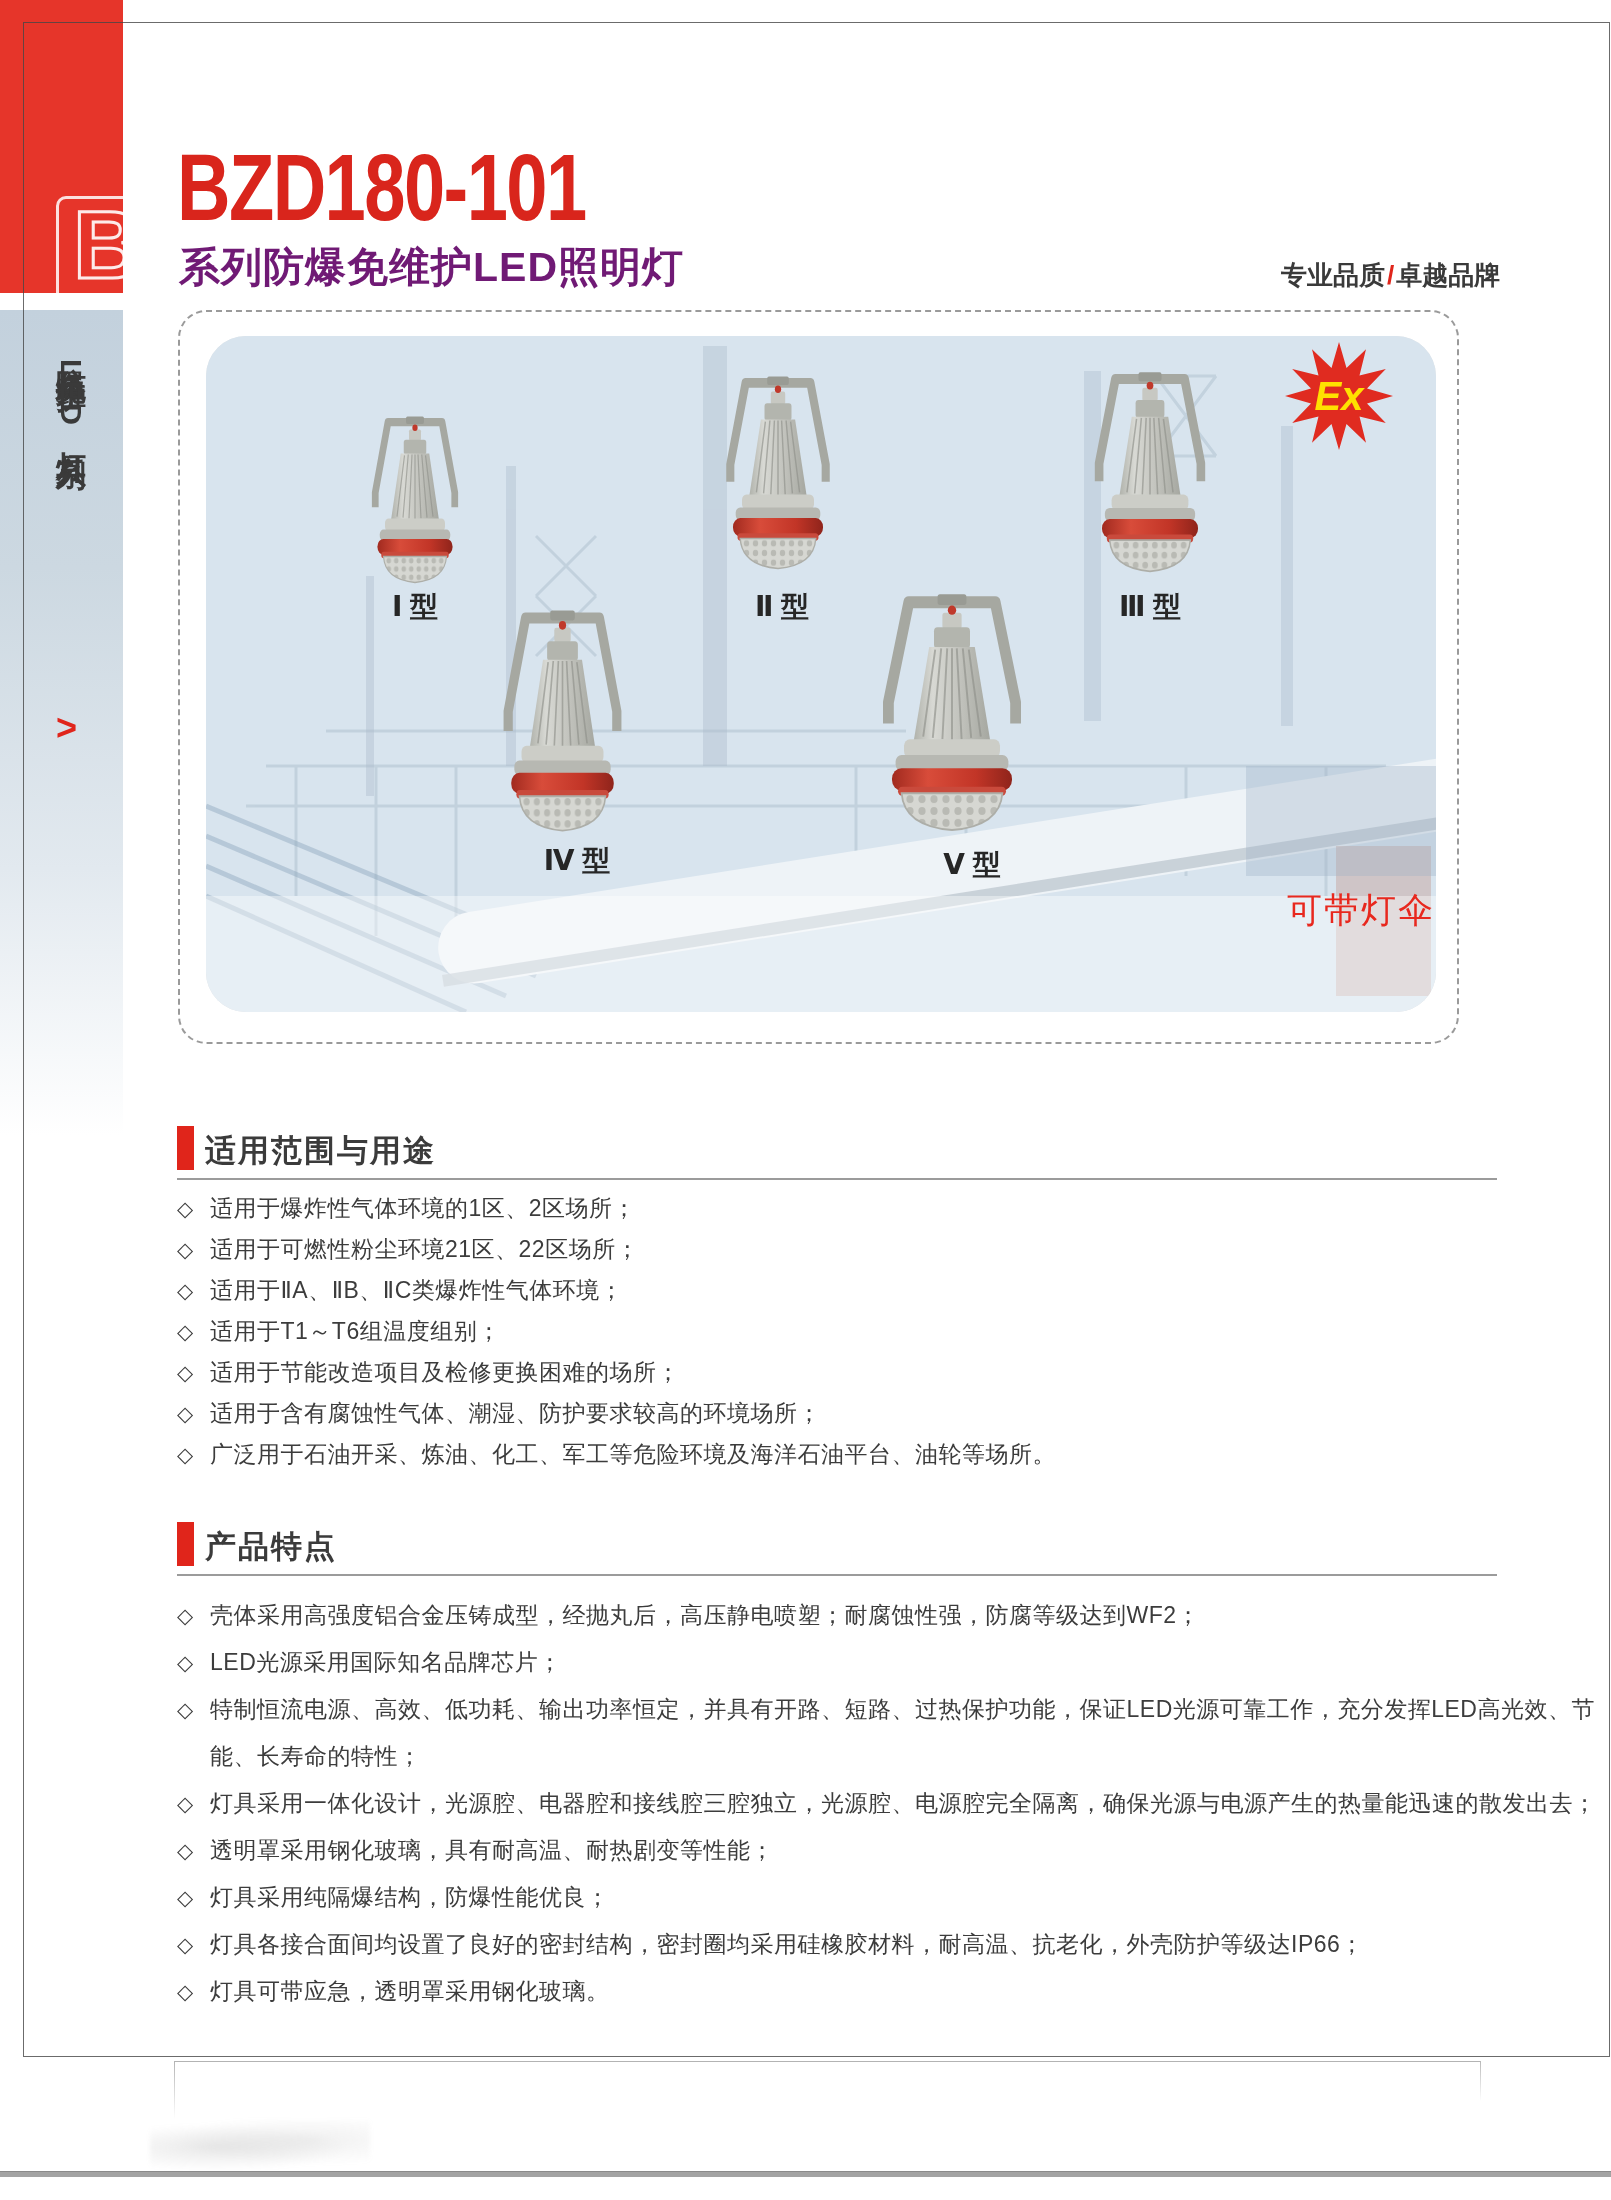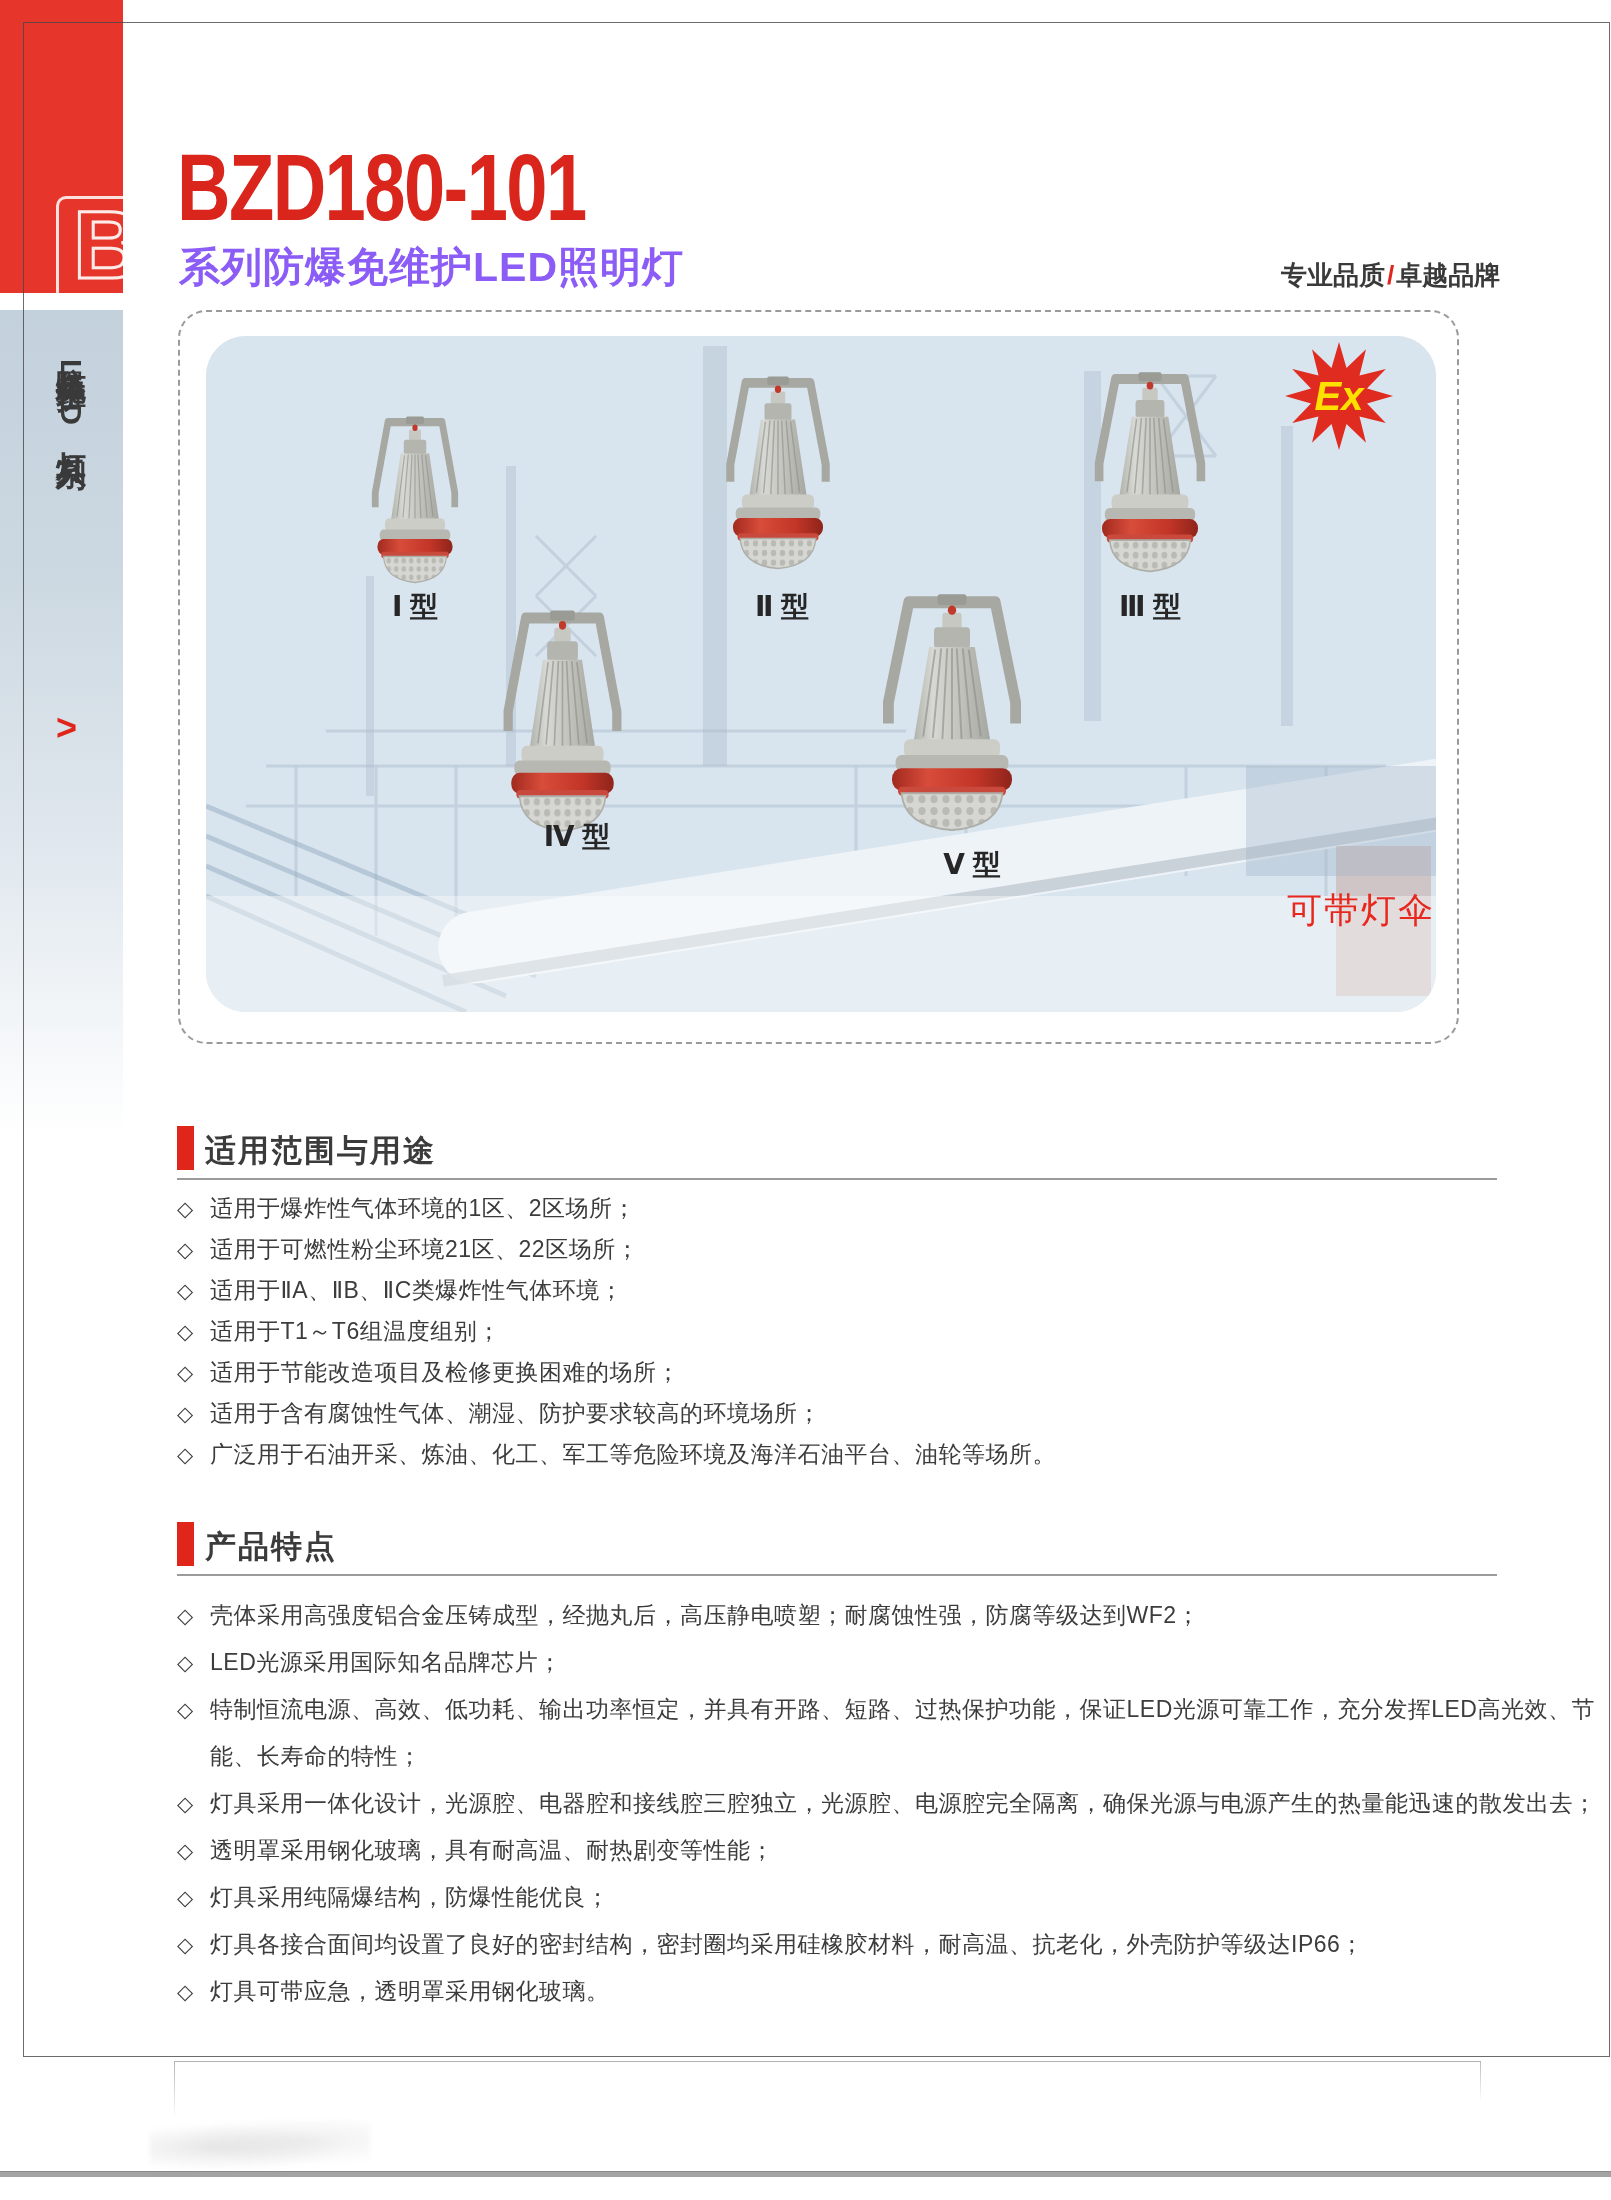--- a/index.html
+++ b/index.html
@@ -42,21 +42,21 @@
     font-size:36px;font-weight:900;color:#e0251b;transform:scaleY(1.05);
   }
   
   .title{
     position:absolute;left:177px;top:140px;
     font-size:95px;line-height:95px;font-weight:800;letter-spacing:-2px;
     color:#d9251c;transform:scaleX(.78);transform-origin:left center;white-space:nowrap;
   }
   .subtitle{
     position:absolute;left:179px;top:240px;
-    font-size:41px;font-weight:700;letter-spacing:1px;color:#8b5cf6;white-space:nowrap;
+    font-size:41px;font-weight:700;letter-spacing:1px;color:#701a75;white-space:nowrap;
   }
   .tagline{
     position:absolute;left:1250px;top:258px;
     font-size:26px;font-weight:600;color:#3a3a3a;white-space:nowrap;margin-left:31px;
   }
   .tagline .slash{color:#e0251b;font-weight:700;padding:0 2px;}
   
   .dash-box{
     position:absolute;left:178px;top:310px;width:1277px;height:730px;
     border:2px dashed #9a9a9a;border-radius:28px;
@@ -222,21 +222,21 @@
     <svg class="lamp" style="left:254px;top:250px;width:205px;height:252px" viewBox="0 0 200 205" preserveAspectRatio="none">
         <use href="#lamp-sym"></use>
       </svg>
     <svg class="lamp" style="left:626px;top:232px;width:240px;height:270px" viewBox="0 0 200 205" preserveAspectRatio="none">
         <use href="#lamp-sym"></use>
       </svg>
 
     <div class="model-label" style="left:149px;top:252px">Ⅰ 型</div>
     <div class="model-label" style="left:516px;top:252px">Ⅱ 型</div>
     <div class="model-label" style="left:884px;top:252px">Ⅲ 型</div>
-    <div class="model-label" style="left:311px;top:482px">Ⅳ 型</div>
+    <div class="model-label" style="left:311px;top:506px">Ⅳ 型</div>
     <div class="model-label" style="left:706px;top:510px">Ⅴ 型</div>
 
     <div class="umbrella-note">可带灯伞</div>
   </div>
 
   <div class="sec-head sec1">
     <div class="bar"></div>
     <div class="t">适用范围与用途</div>
     <div class="rule"></div>
   </div>

